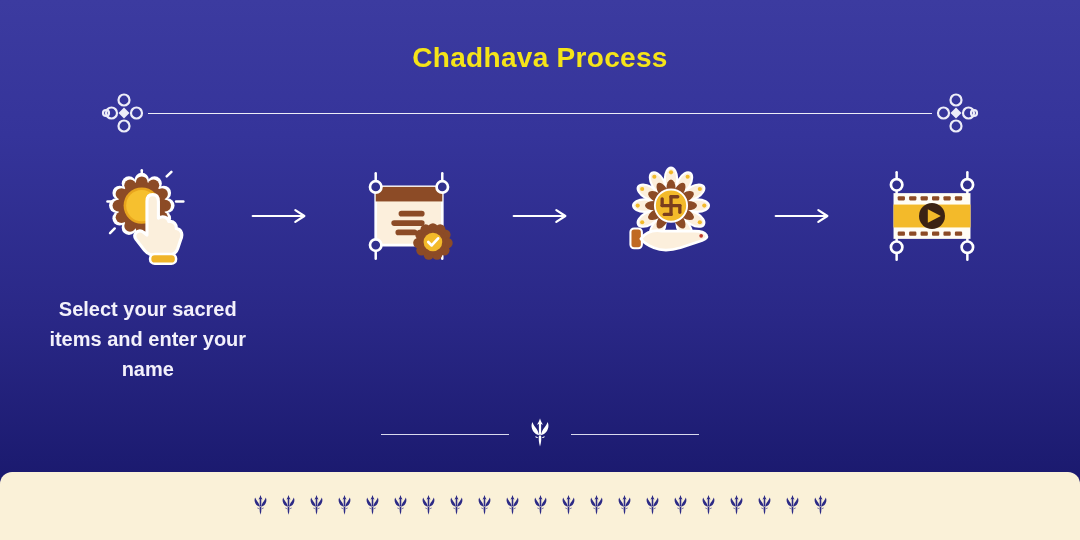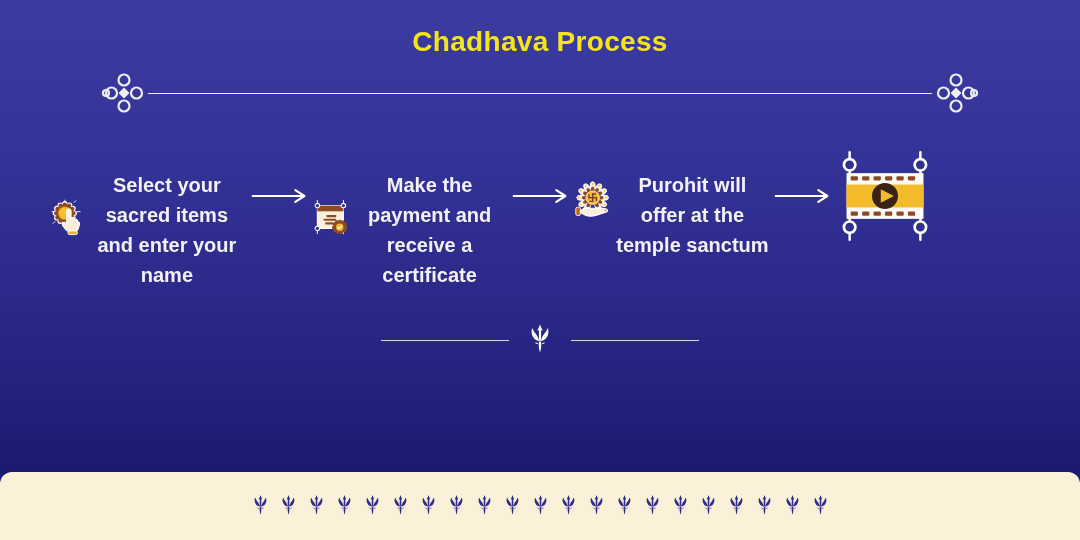--- a/index.html
+++ b/index.html
@@ -2,34 +2,34 @@
 <html><head>
 <meta charset="utf-8">
 <style>
   html,body{margin:0;padding:0;}
   body{
     width:1080px;height:540px;position:relative;overflow:hidden;
     font-family:"Liberation Sans", sans-serif;
     background:linear-gradient(180deg,#3c3ba0 0%,#35349a 25%,#2a2887 58%,#1b1a6f 88%,#171866 100%);
   }
   .page-title{
-    text-align:center;margin:0;padding-top:26px;
+    text-align:center;margin:16px;padding-top:26px;
     font-size:28px;font-weight:700;color:#f5e418;letter-spacing:.3px;
   }
   .ornament-line{
     display:flex;align-items:center;margin:12px 100px 0 100px;height:46px;
   }
   .ornament-line .rule{flex:1;border-top:1.6px solid #ededf8;}
   .ornament{width:48px;height:44px;color:#ededf8;flex:0 0 auto;}
   .ornament.flip{transform:scaleX(-1);}
   .steps-row{
     display:flex;align-items:flex-start;justify-content:center;
     padding:0 48px;margin-top:28px;
   }
-  .step{flex:1 1 0;display:flex;flex-direction:row;align-items:center;min-width:0;}
+  .step{flex:1 1 0;display:flex;flex-direction:column;align-items:center;min-width:0;}
   .step-icon{width:104px;height:104px;display:block;}
   .step-caption{
     margin-top:26px;max-width:228px;text-align:center;
     font-size:20px;line-height:1.5;font-weight:700;color:#f3f1fb;
   }
   .step-arrow{
     flex:0 0 62px;height:104px;display:flex;align-items:center;justify-content:center;color:#ffffff;
   }
   .step-arrow svg{width:58px;height:18px;}
   .bottom-divider{
@@ -181,21 +181,20 @@
           <circle cx="62" cy="83" r="5"></circle>
         <circle cx="59" cy="76" r="5"></circle>
           <circle cx="61" cy="68" r="5"></circle>
           <circle cx="66" cy="63" r="5"></circle>
           <circle cx="80" cy="63" r="5"></circle>
         <circle cx="73" cy="75" r="12.5"></circle>
       </g>
       <circle cx="73" cy="75" r="9" fill="#f3ba2a"></circle>
       <path d="M68.5 75 L71.8 78.3 L78 71.5" fill="none" stroke="#ffffff" stroke-width="2.6" stroke-linecap="round" stroke-linejoin="round"></path>
     </svg>
-    <div class="step-caption">Make the payment and receive a certificate</div>
   </div>
 
   <div class="step-arrow">
     <svg viewBox="0 0 64 18">
         <use href="#arrow-sym"></use>
       </svg>
   </div>
 
   <div class="step">
     <svg class="step-icon" viewBox="0 0 100 100">
@@ -242,21 +241,20 @@
         <line x1="50" y1="31.5" x2="50" y2="48.5"></line>
         <line x1="50" y1="31.5" x2="56.5" y2="31.5"></line>
         <line x1="58.5" y1="40" x2="58.5" y2="46.5"></line>
         <line x1="50" y1="48.5" x2="43.5" y2="48.5"></line>
         <line x1="41.5" y1="40" x2="41.5" y2="33.5"></line>
       </g>
       <rect x="11" y="62" width="11" height="19" rx="3.5" fill="#c06a22" stroke="#ffffff" stroke-width="2"></rect>
       <path d="M21 72 Q28 62.5 41 64.5 L73 64.5 Q81.5 64.5 84 68.2 Q86 71.5 80 73.5 L59 80.5 Q44 85 33.5 80.5 Q25.5 77.5 21 72 Z" fill="#fcefdc" stroke="#ffffff" stroke-width="2.6" stroke-linejoin="round"></path>
       <circle cx="79" cy="69" r="1.8" fill="#c0392b"></circle>
     </svg>
-    <div class="step-caption">Purohit will offer at the temple sanctum</div>
   </div>
 
   <div class="step-arrow">
     <svg viewBox="0 0 64 18">
         <use href="#arrow-sym"></use>
       </svg>
   </div>
 
   <div class="step">
     <svg class="step-icon" viewBox="0 0 100 100">

